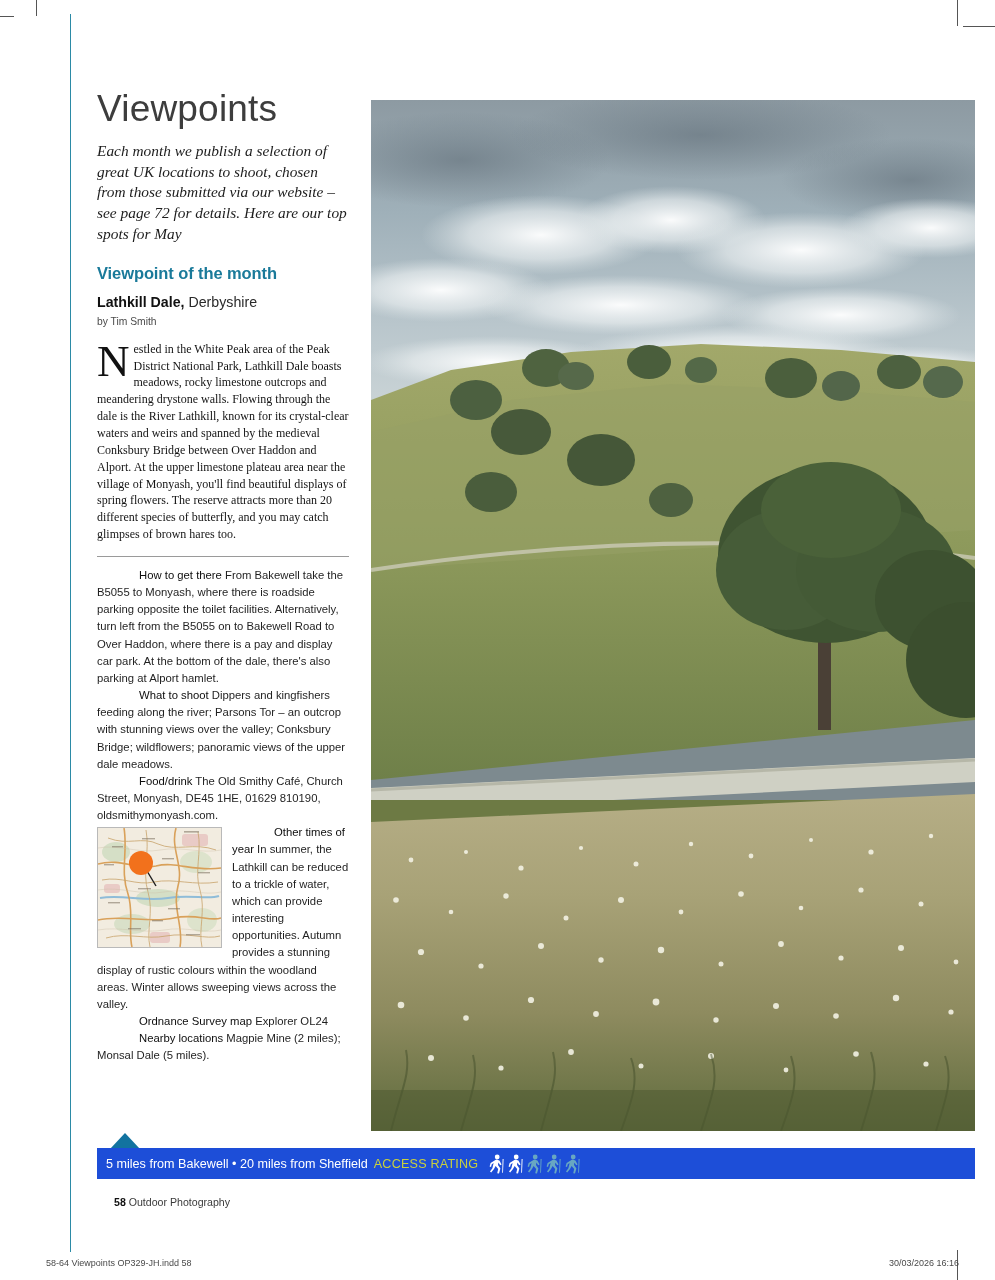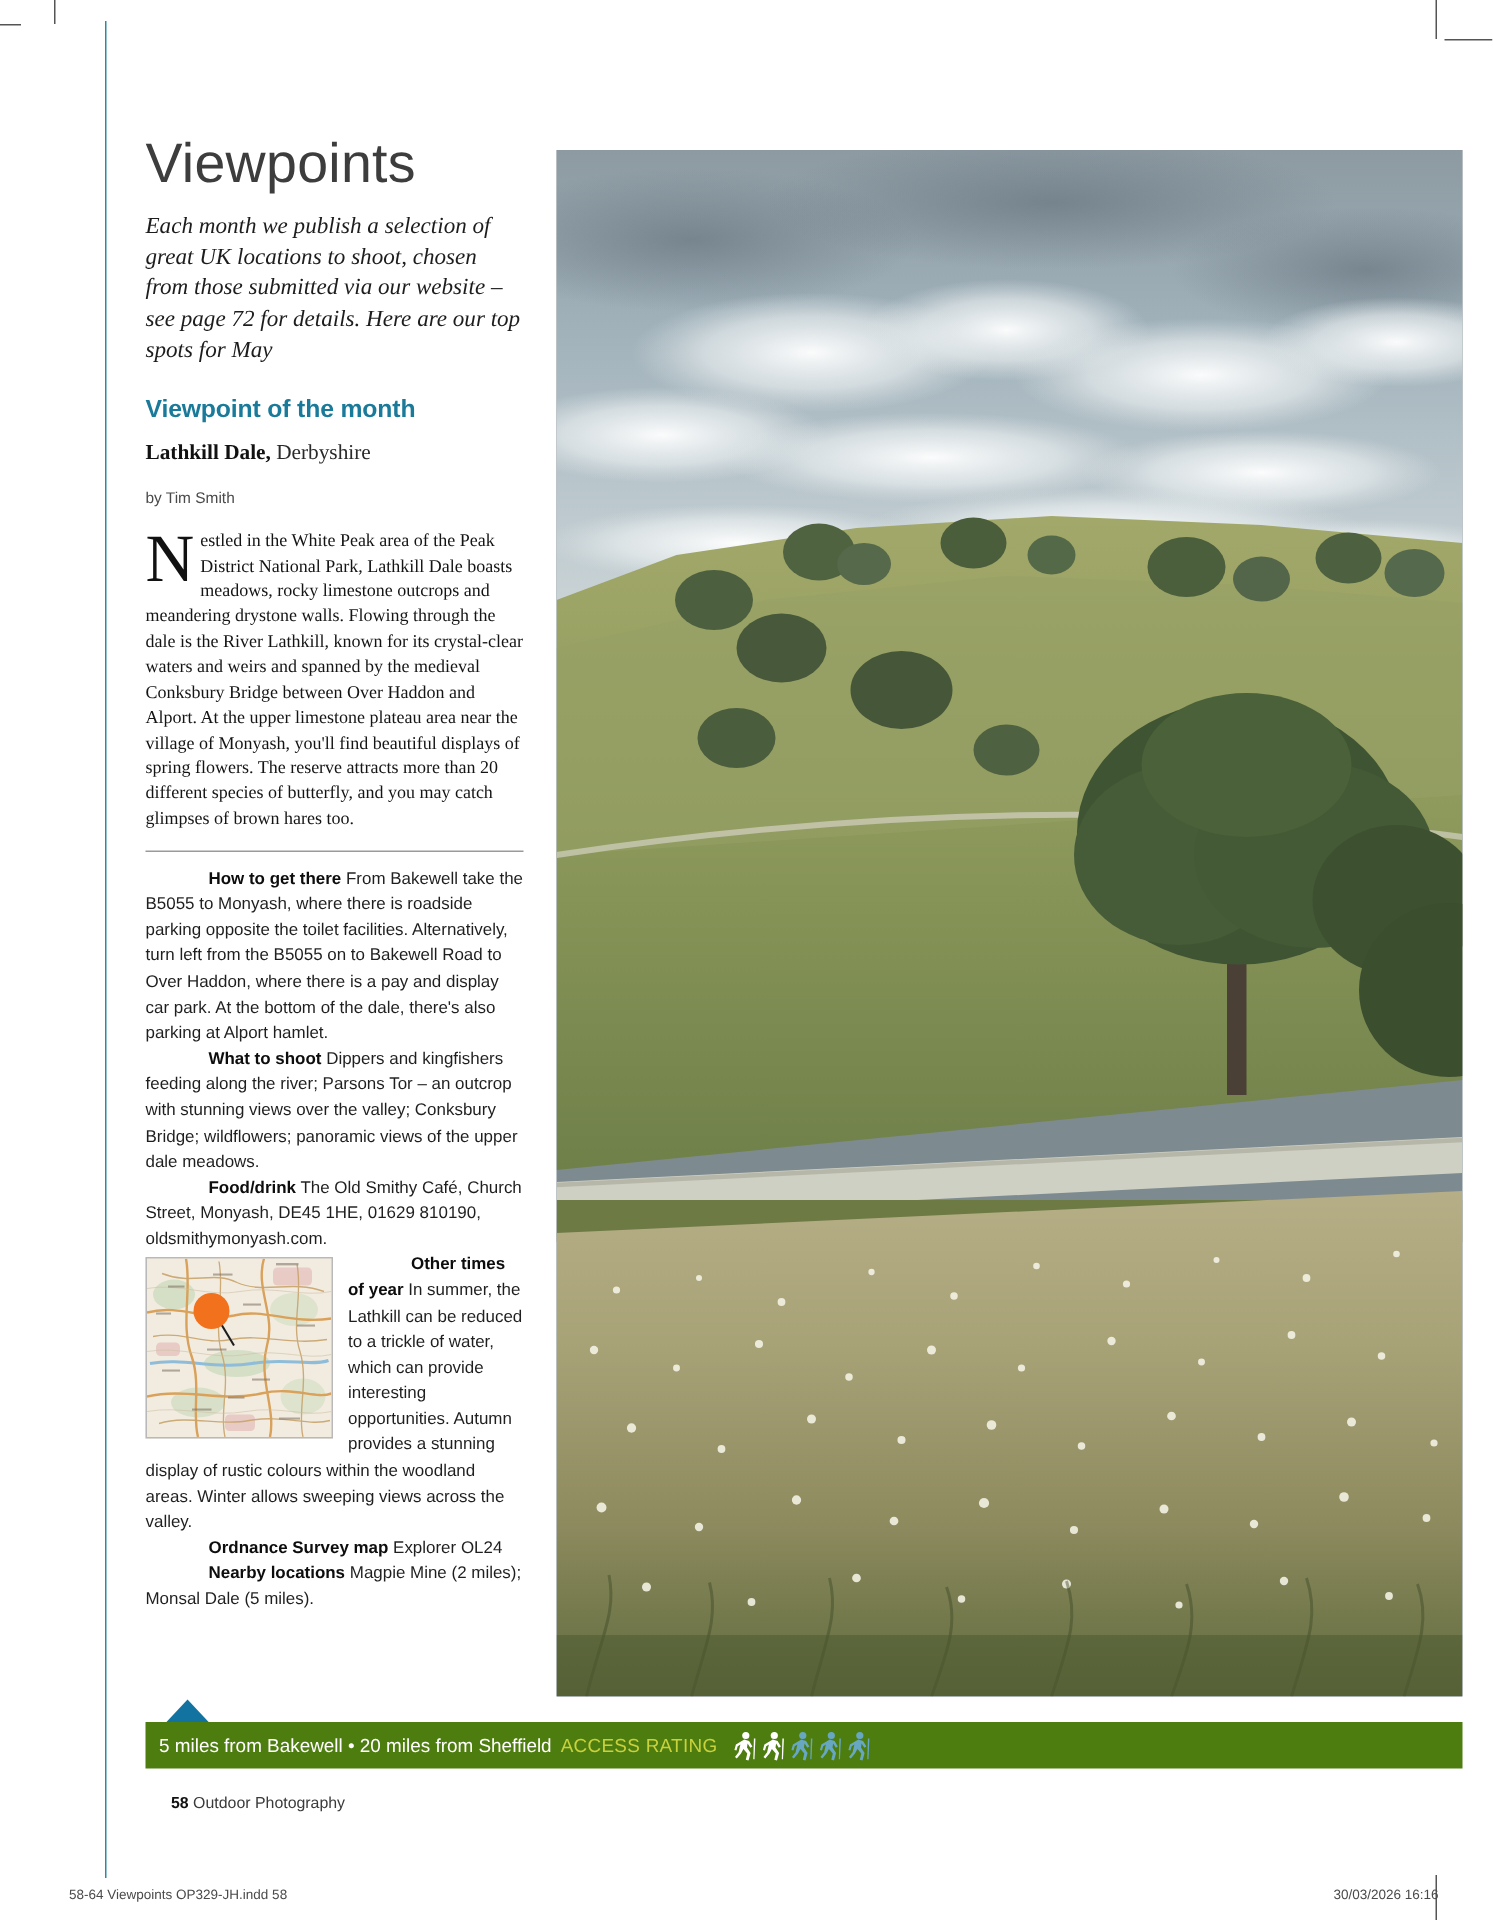--- a/index.html
+++ b/index.html
@@ -30,22 +30,22 @@
     font-family:"Liberation Serif", serif;
     font-style:italic;font-size:15.4px;line-height:1.34;
     color:#1d1d1d;margin:0 0 20px 0;
   }
   h2.section{
     font-family:"Liberation Sans", sans-serif;
     font-weight:bold;font-size:16.5px;line-height:1.1;
     color:#1a7a9a;margin:0 0 12px 0;letter-spacing:-.1px;
   }
   .locline{
-    font-family:Liberation Serif, serif;
-    font-size:14.2px;line-height:1.15;color:#2a2a2a;margin:0 0 16px 0;
+    font-family:Liberation Sans, sans-serif;
+    font-size:14.2px;line-height:1.15;color:#2a2a2a;margin:0 0 5px 0;
   }
   .locline b{font-weight:bold;color:#111;}
   .byline{
     font-family:"Liberation Sans", sans-serif;
     font-size:10.3px;color:#4a4a4a;margin:0 0 14px 0;
   }
 
   
   .intro{
     font-family:"Liberation Serif", serif;
@@ -61,21 +61,21 @@
     border:none;border-top:1px solid #9a9a9a;
     margin:13px 0 10px 0;height:0;
   }
 
   
   .facts{
     font-family:"Liberation Sans", sans-serif;
     font-size:11.3px;line-height:1.52;color:#1f1f1f;
     margin:0;
   }
-  .facts b{font-weight:bold;color:#0d0d0d;padding-left:42px;}
+  .facts b{font-weight:normal;color:#0d0d0d;padding-left:42px;}
   .facts p{margin:0;}
 
   
   .mapbox{
     float:left;width:123px;height:119px;
     margin:3px 10px 2px 0;
     border:1px solid #b9b9b9;
     position:relative;overflow:hidden;
     background:#eee7dc;
   }
@@ -84,21 +84,21 @@
   
   .photo{
     position:absolute;left:371px;top:100px;width:604px;height:1031px;
     overflow:hidden;background:#7d8a8f;
   }
   .photo svg{display:block;width:100%;height:100%;}
 
   
   .strap{
     position:absolute;left:97px;top:1148px;width:878px;height:31px;
-    background:#4d7c0f;
+    background:#1d4ed8;
   }
   .strap .inner{
     display:flex;align-items:center;height:100%;
     padding-left:9px;gap:6px;
   }
   .strap-txt{
     font-family:"Liberation Sans", sans-serif;
     font-size:12.6px;color:#ffffff;white-space:nowrap;
   }
   .strap-rating{

